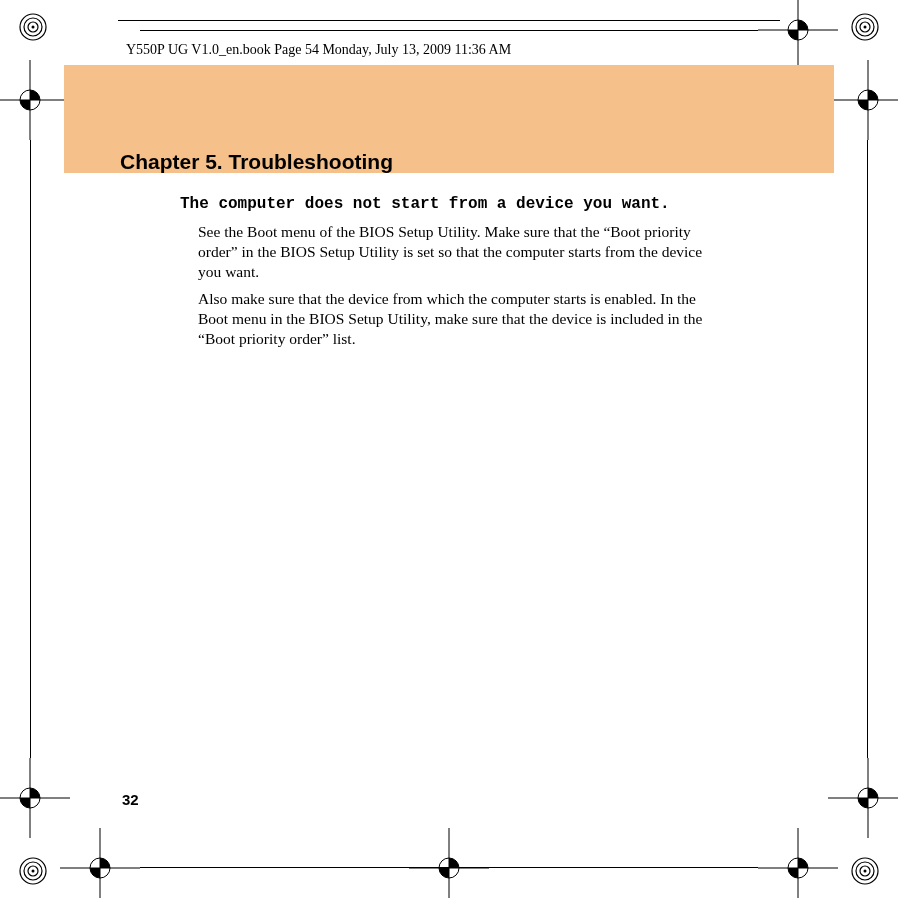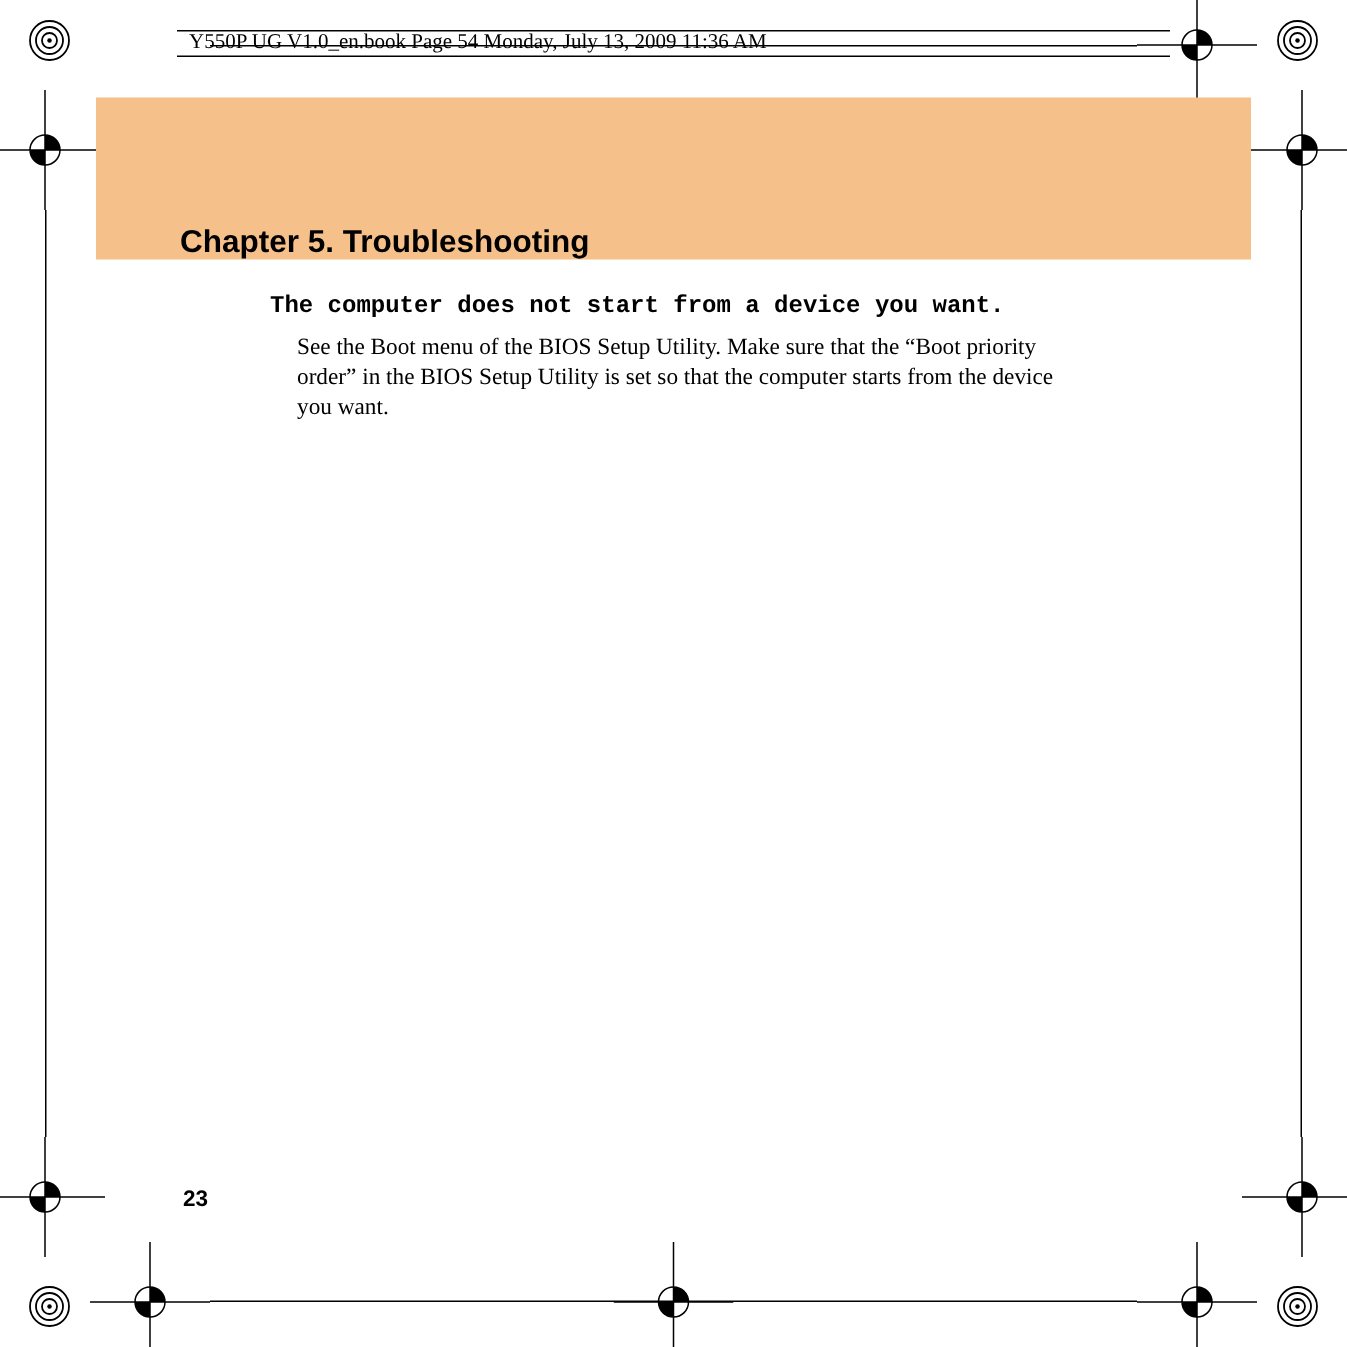--- a/index.html
+++ b/index.html
@@ -25,21 +25,21 @@
     }
     .crossmark svg { display: block; }
     
     .meta-line {
       position: absolute;
       top: 20px;
       left: 118px;
       right: 118px;
       font-family: 'Times New Roman', serif;
       font-size: 14px;
-      padding: 0 8px;
+      padding: 21px 8px;
       border-top: 1px solid #000;
       border-bottom: 1px solid #000;
     }
     
     .orange-band {
       position: absolute;
       top: 65px;
       left: 64px;
       right: 64px;
       height: 108px;
@@ -224,15 +224,16 @@
 <div class="orange-band"></div>
 
 <div class="chapter-heading">Chapter 5. Troubleshooting</div>
 
 <div class="topic-heading">The computer does not start from a device you want.</div>
 
 <div class="body-text">
   <p>
     <span>See the </span><span class="bold">Boot</span><span> menu of the BIOS Setup Utility. Make sure that the “Boot priority order” in the BIOS Setup Utility is set so that the computer starts from the device you want.</span>
   </p>
-</div>
-
-<div class="page-number">23</div>
+  <p>Also make sure that the device from which the computer starts is enabled. In the Boot menu in the BIOS Setup Utility, make sure that the device is included in the “Boot priority order” list.</p>
+</div>
+
+<div class="page-number">32</div>
 
 </body></html>

